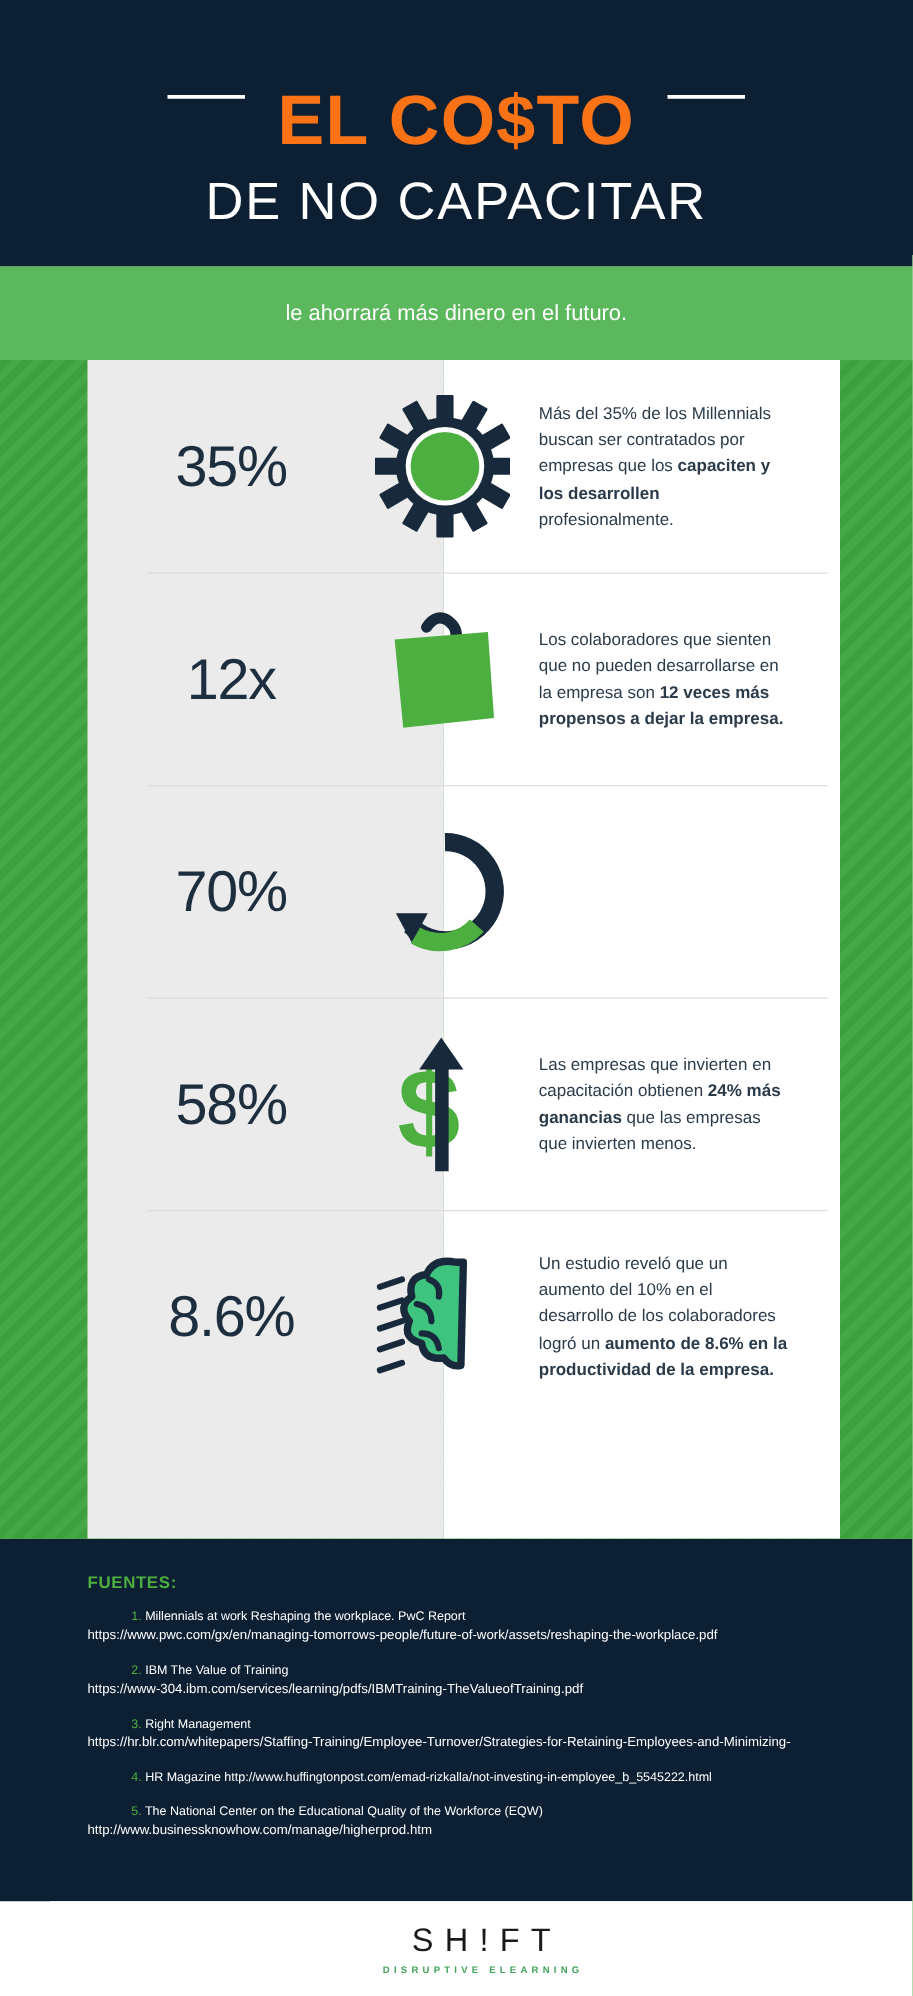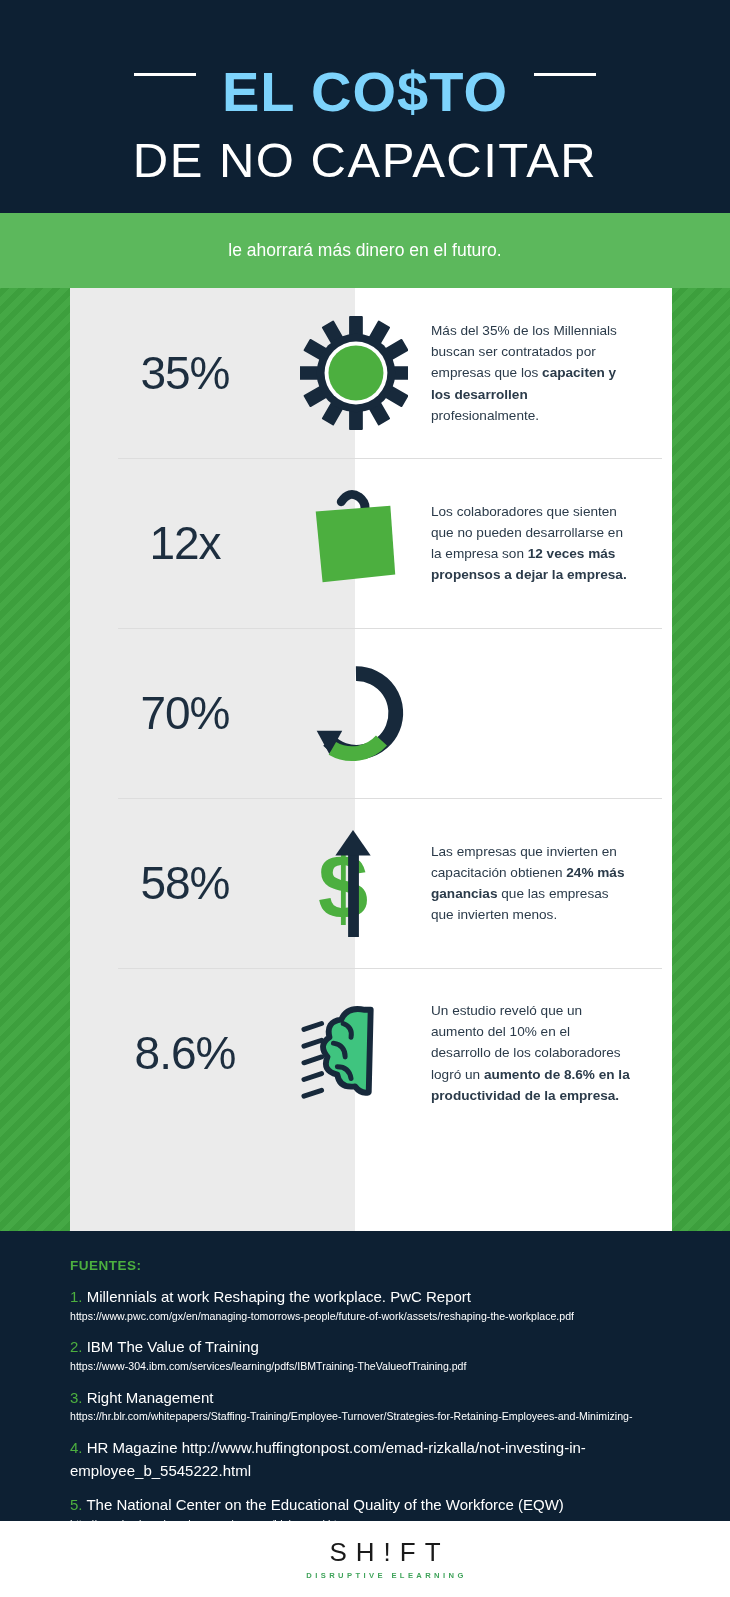--- a/index.html
+++ b/index.html
@@ -27,31 +27,31 @@
     justify-content:center;
     gap:26px;
     width:100%;
   }
   .dash {
     width:62px; height:3px;
     background:#ffffff;
     flex:none;
   }
   .title-main {
-    color:#7dd3fc;
+    color:#f97316;
     font-size:56px;
     font-weight:bold;
     letter-spacing:1px;
     line-height:1;
     white-space:nowrap;
     margin-top:36px;
   }
   .title-sub {
     color:#ffffff;
-    font-size:49px;
+    font-size:42px;
     font-weight:300;
     letter-spacing:1.5px;
     line-height:1;
     margin-top:16px;
     white-space:nowrap;
   }
 
   
   .banner {
     background:#5cb85c;
@@ -146,22 +146,23 @@
   .src-title {
     color:#4caf3f;
     font-size:13.5px;
     font-weight:bold;
     letter-spacing:0.5px;
     margin-bottom:13px;
   }
   .src-item { margin-bottom:12px; }
   .src-label {
     color:#ffffff;
-    font-size:15px;
+    font-size:10px;
     line-height:1.5;
+    margin-left:35px;
   }
   .src-label .n { color:#4caf3f; }
   .src-url {
     color:#ffffff;
     font-size:10.6px;
     line-height:1.5;
     word-break:break-all;
   }
 
   

